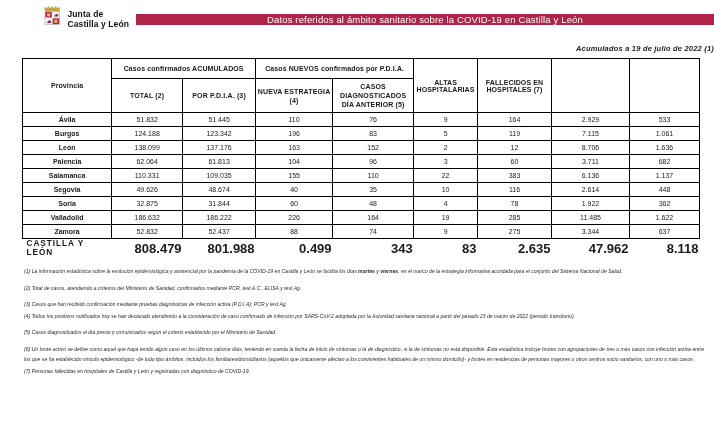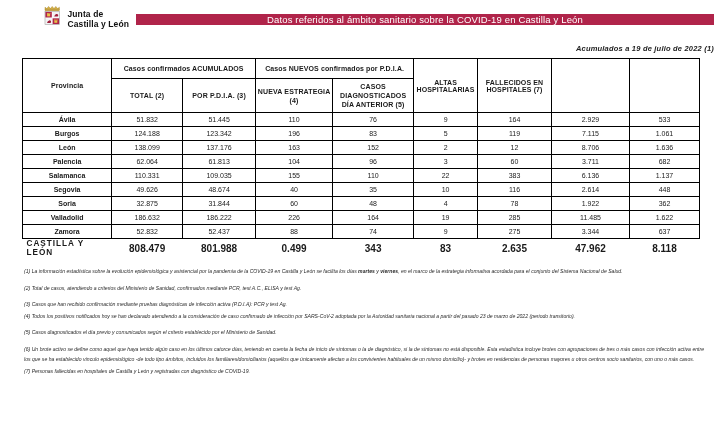--- a/index.html
+++ b/index.html
@@ -132,23 +132,24 @@
   td.prov-name {
     text-align: left;
     padding-left: 4px;
     font-weight: bold;
     font-size: 7px;
   }
   tr.total-row td {
     border: none;
     border-top: 1.6px solid #000;
     font-weight: bold;
-    font-size: 10px;
+    font-size: 13px;
     height: 16px;
     background: #ffffff;
+    text-align: right;
   }
   tr.total-row td.total-label {
     text-align: left;
     padding-left: 4px;
     letter-spacing: 1px;
     font-size: 8.2px;
   }
 
   
   .notes {

